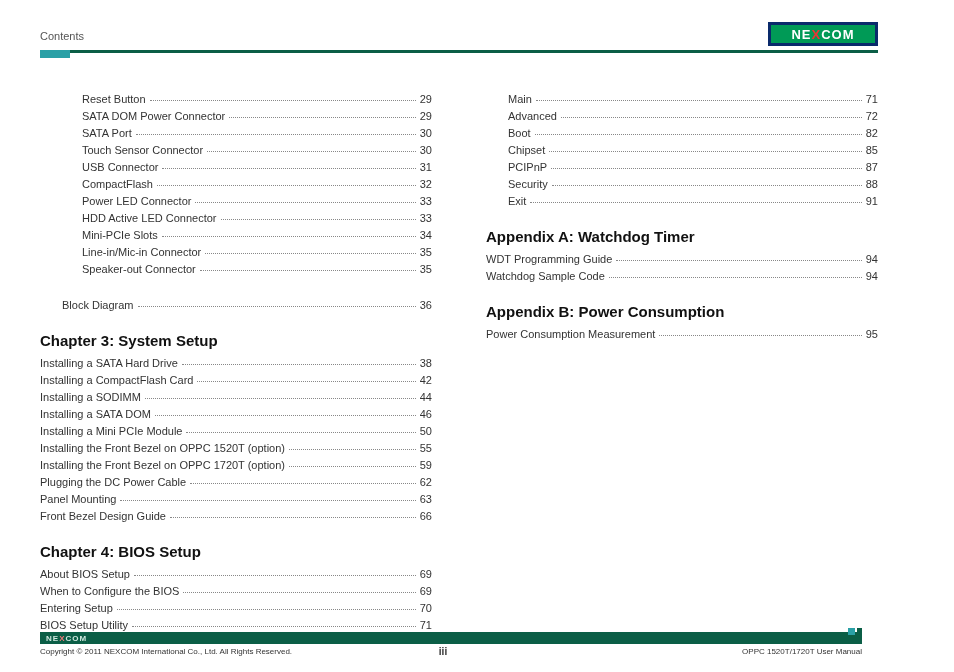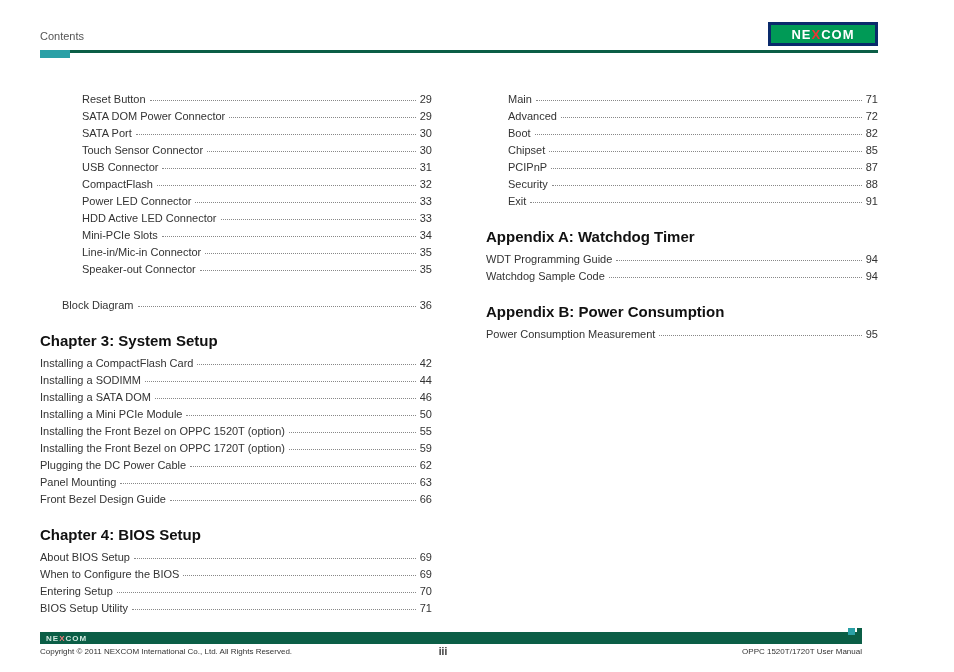--- a/index.html
+++ b/index.html
@@ -111,20 +111,25 @@
         <div class="toc-group">
           <div class="toc-item indent-1">
             <span class="toc-label">Block Diagram</span>
             <span class="toc-dots"></span>
             <span class="toc-page">36</span>
           </div>
         </div>
         <div class="toc-heading">Chapter 3: System Setup</div>
         <div class="toc-group">
           <div class="toc-item indent-0">
+            <span class="toc-label">Installing a SATA Hard Drive</span>
+            <span class="toc-dots"></span>
+            <span class="toc-page">38</span>
+          </div>
+          <div class="toc-item indent-0">
             <span class="toc-label">Installing a CompactFlash Card</span>
             <span class="toc-dots"></span>
             <span class="toc-page">42</span>
           </div>
           <div class="toc-item indent-0">
             <span class="toc-label">Installing a SODIMM</span>
             <span class="toc-dots"></span>
             <span class="toc-page">44</span>
           </div>
           <div class="toc-item indent-0">

